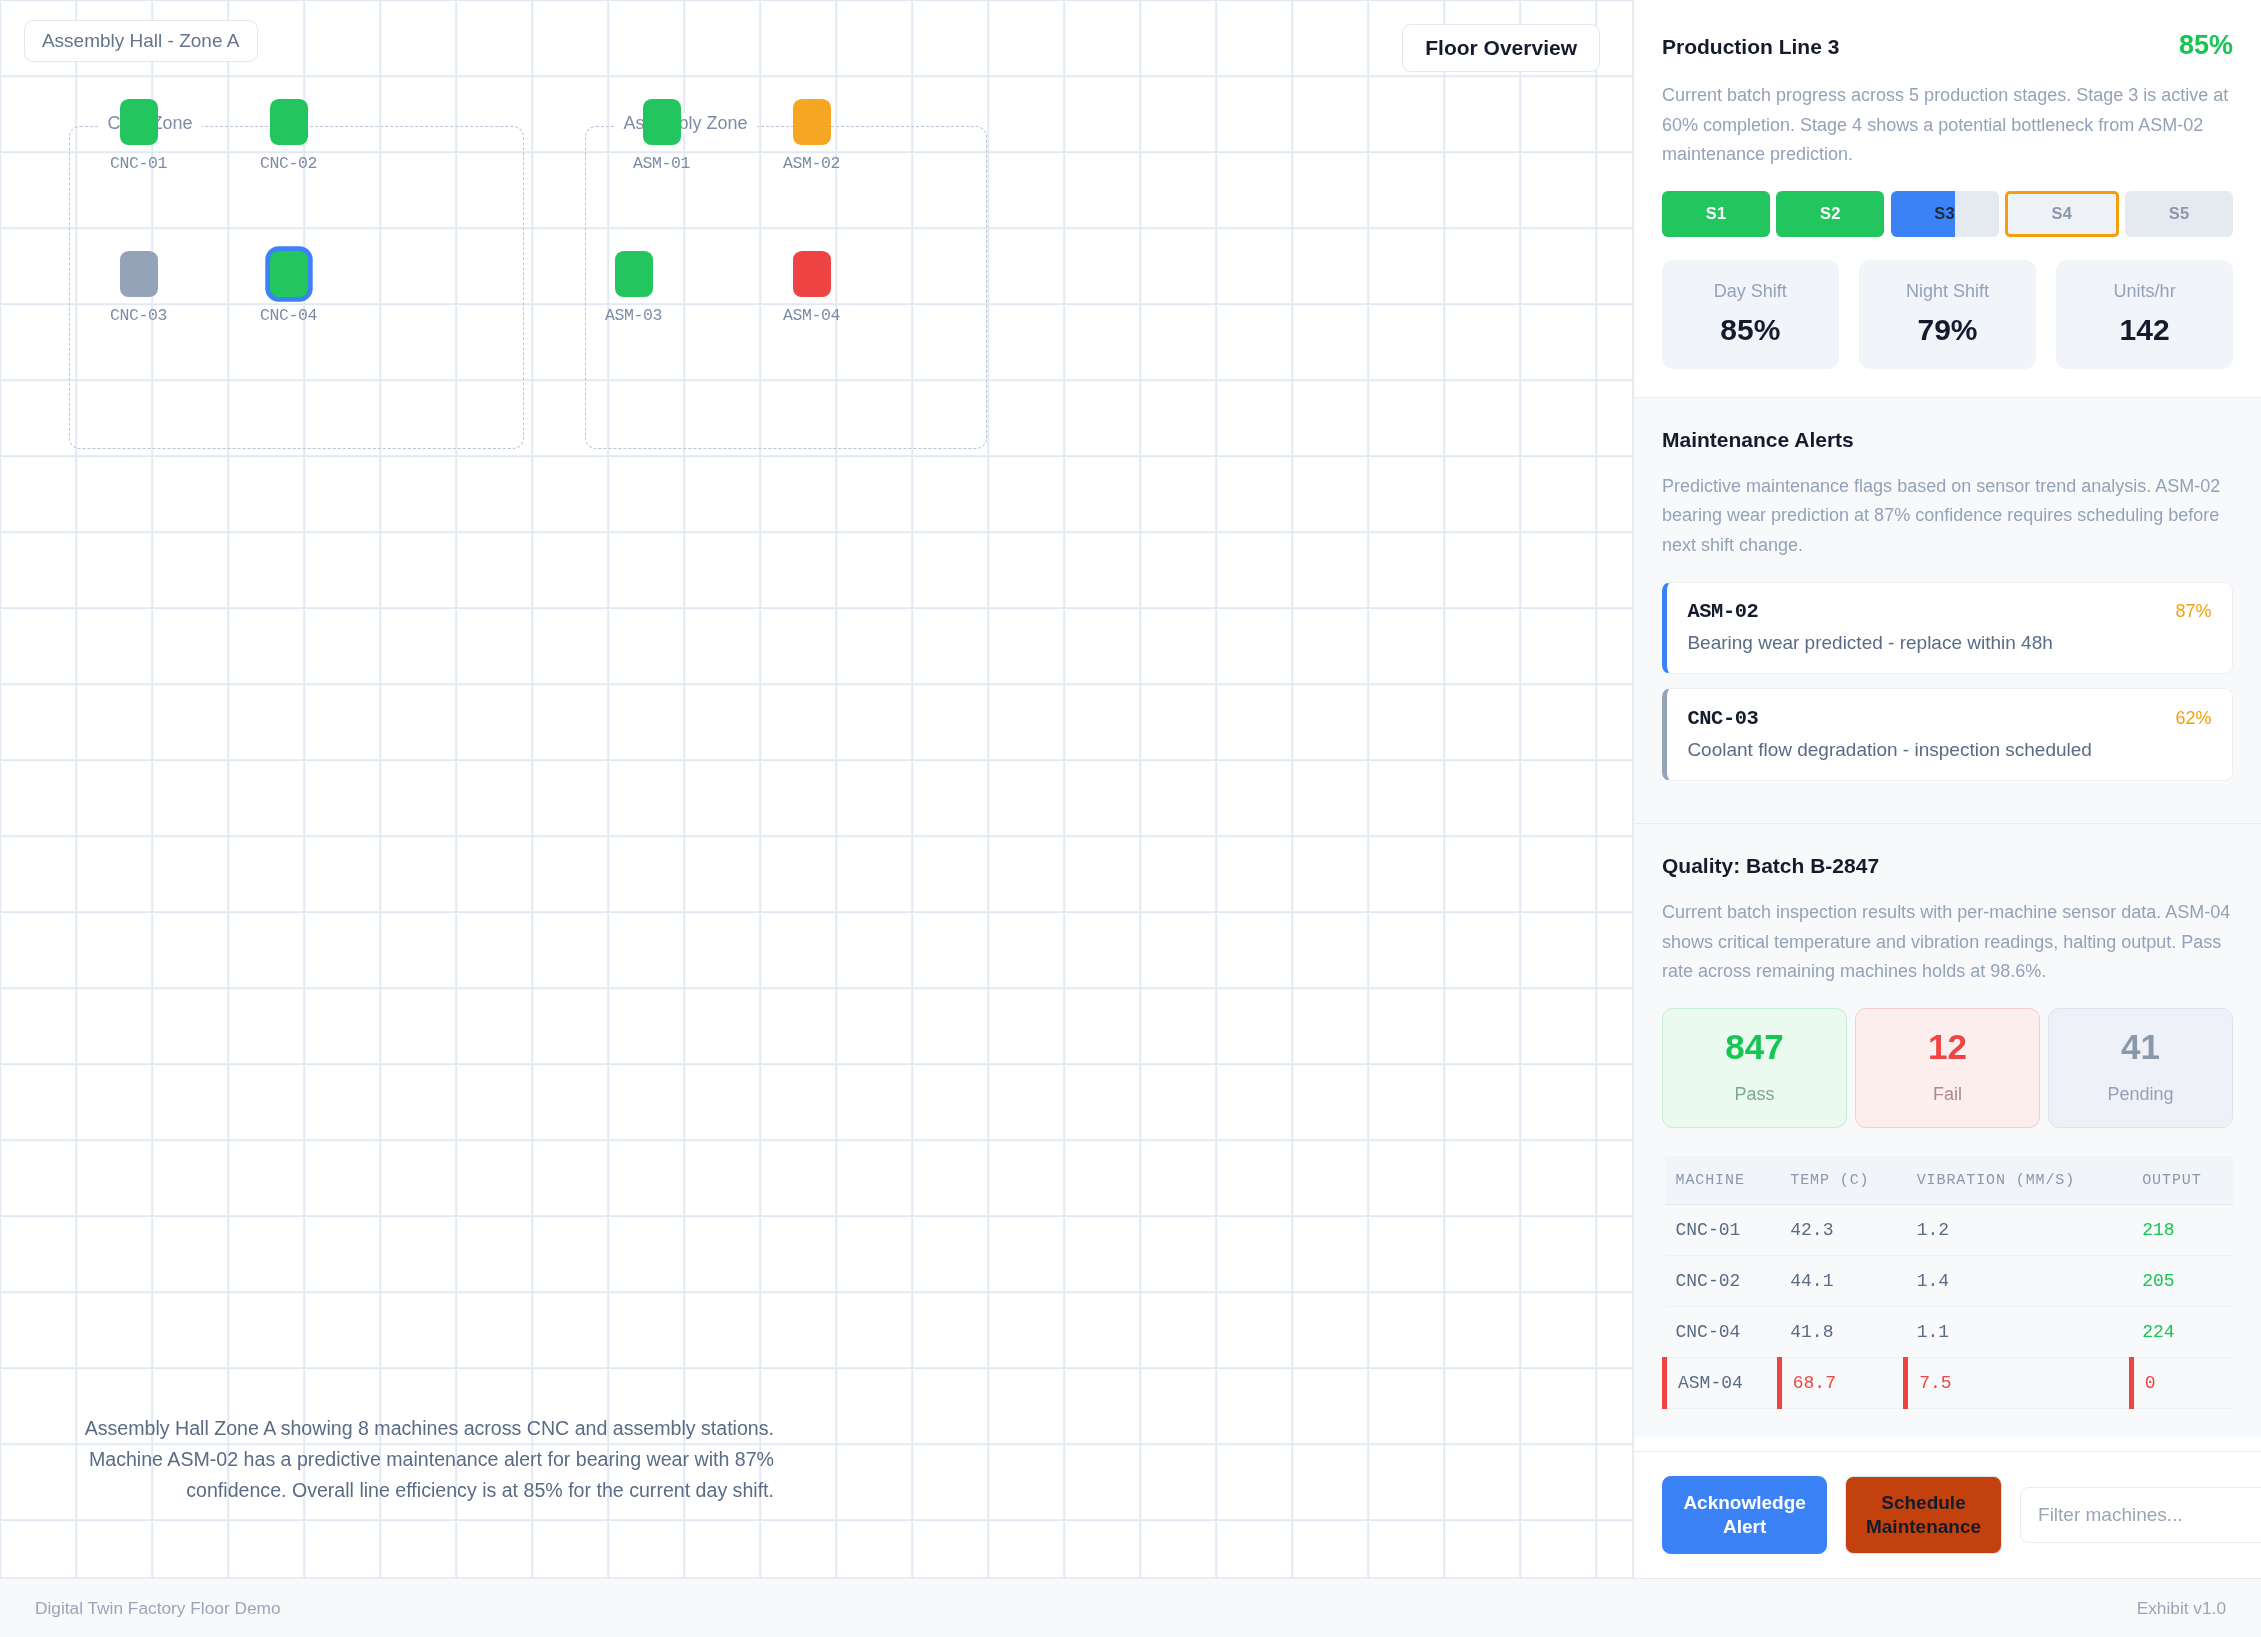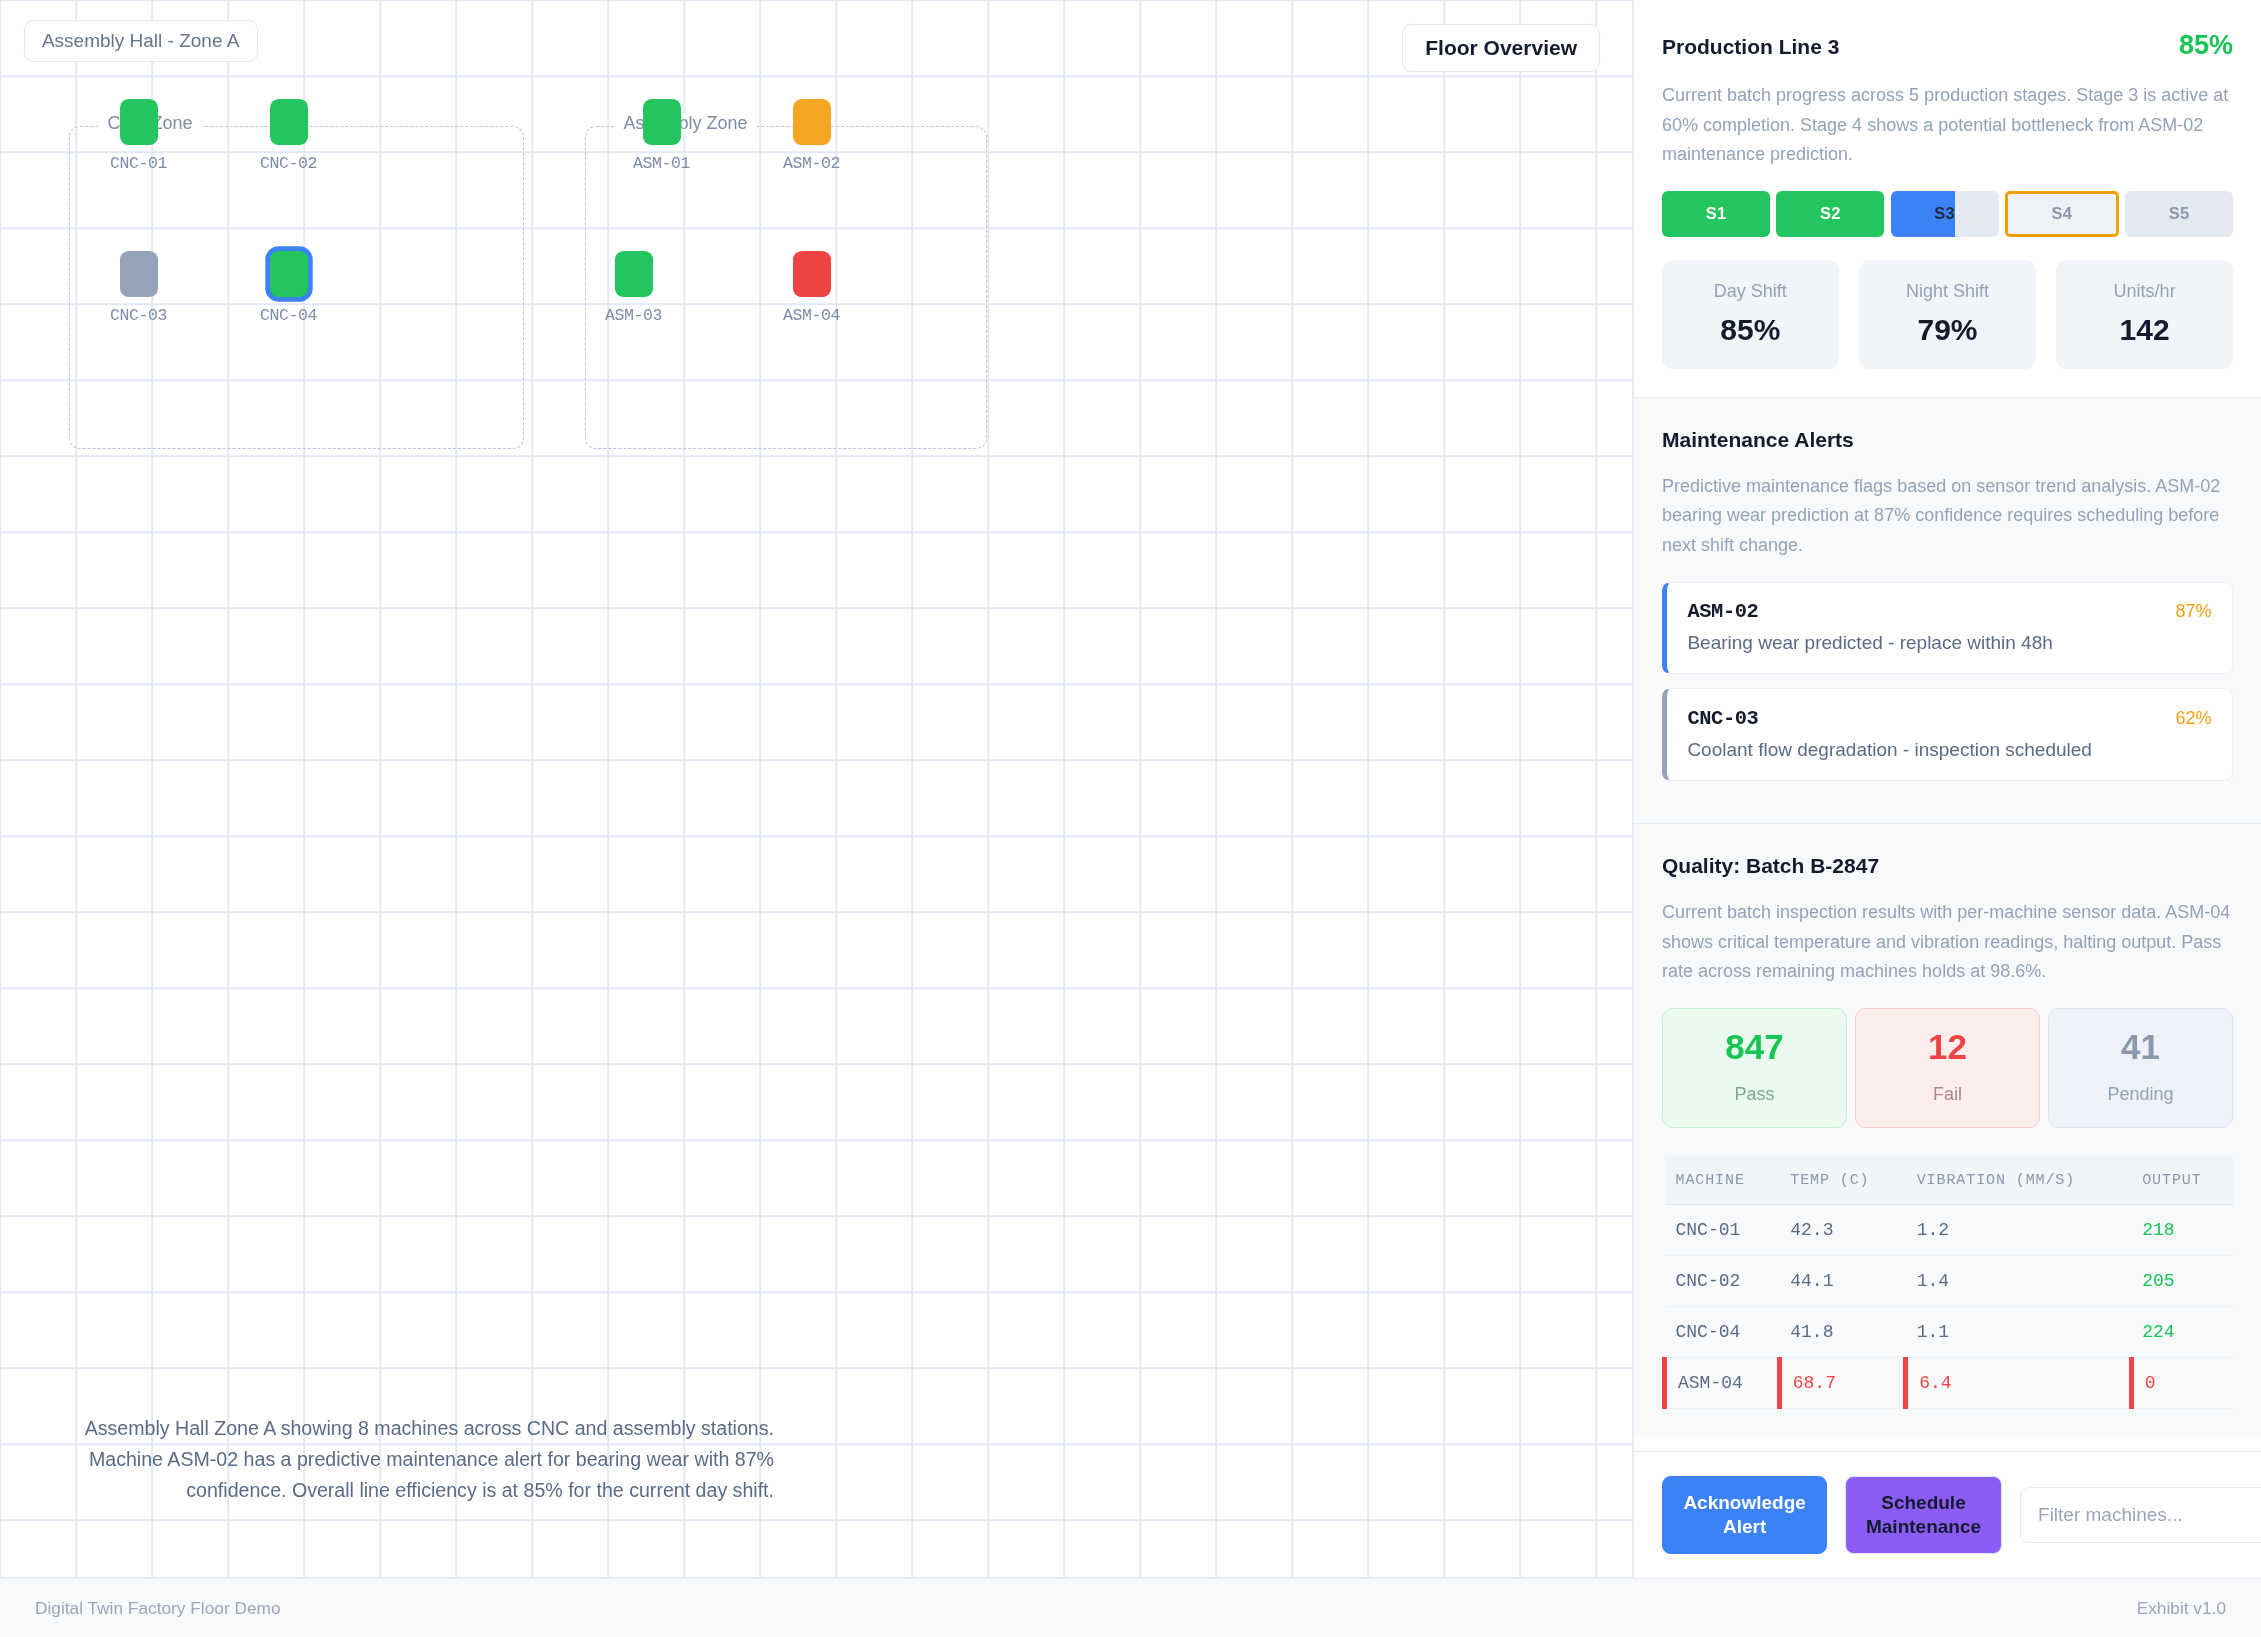--- a/index.html
+++ b/index.html
@@ -362,21 +362,21 @@
   .btn {
     border-radius: 8.6px;
     font-size: 19px;
     font-weight: bold;
     padding: 14px 20.4px;
     text-align: center;
     line-height: 1.28;
     max-width: 181px;
   }
   .btn.primary { background: #3b82f6; color: #ffffff; border: 1.6px solid #3b82f6; }
-  .btn.secondary { background: #8b5cf6; color: #141b2d; border: 1.6px solid #e2e8f0; }
+  .btn.secondary { background: #c2410c; color: #141b2d; border: 1.6px solid #e2e8f0; }
   .filter-input {
     flex: 1;
     background: #ffffff;
     border: 1.6px solid #e8ecf2;
     border-radius: 8.6px;
     padding: 15.7px 17.3px;
     font-size: 19px;
     color: #9aa6b8;
     font-family: "Liberation Sans", sans-serif;
   }
@@ -564,21 +564,21 @@
               </tr>
               <tr>
                 <td>CNC-04</td>
                 <td>41.8</td>
                 <td>1.1</td>
                 <td class="good">224</td>
               </tr>
               <tr class="critical">
                 <td>ASM-04</td>
                 <td>68.7</td>
-                <td>6.4</td>
+                <td>7.5</td>
                 <td>0</td>
               </tr>
             </tbody>
         </table>
       </div>
 
       <div class="actions">
         <div class="btn primary">Acknowledge Alert</div>
         <div class="btn secondary">Schedule Maintenance</div>
         <input class="filter-input" type="text" placeholder="Filter machines..." style="">

